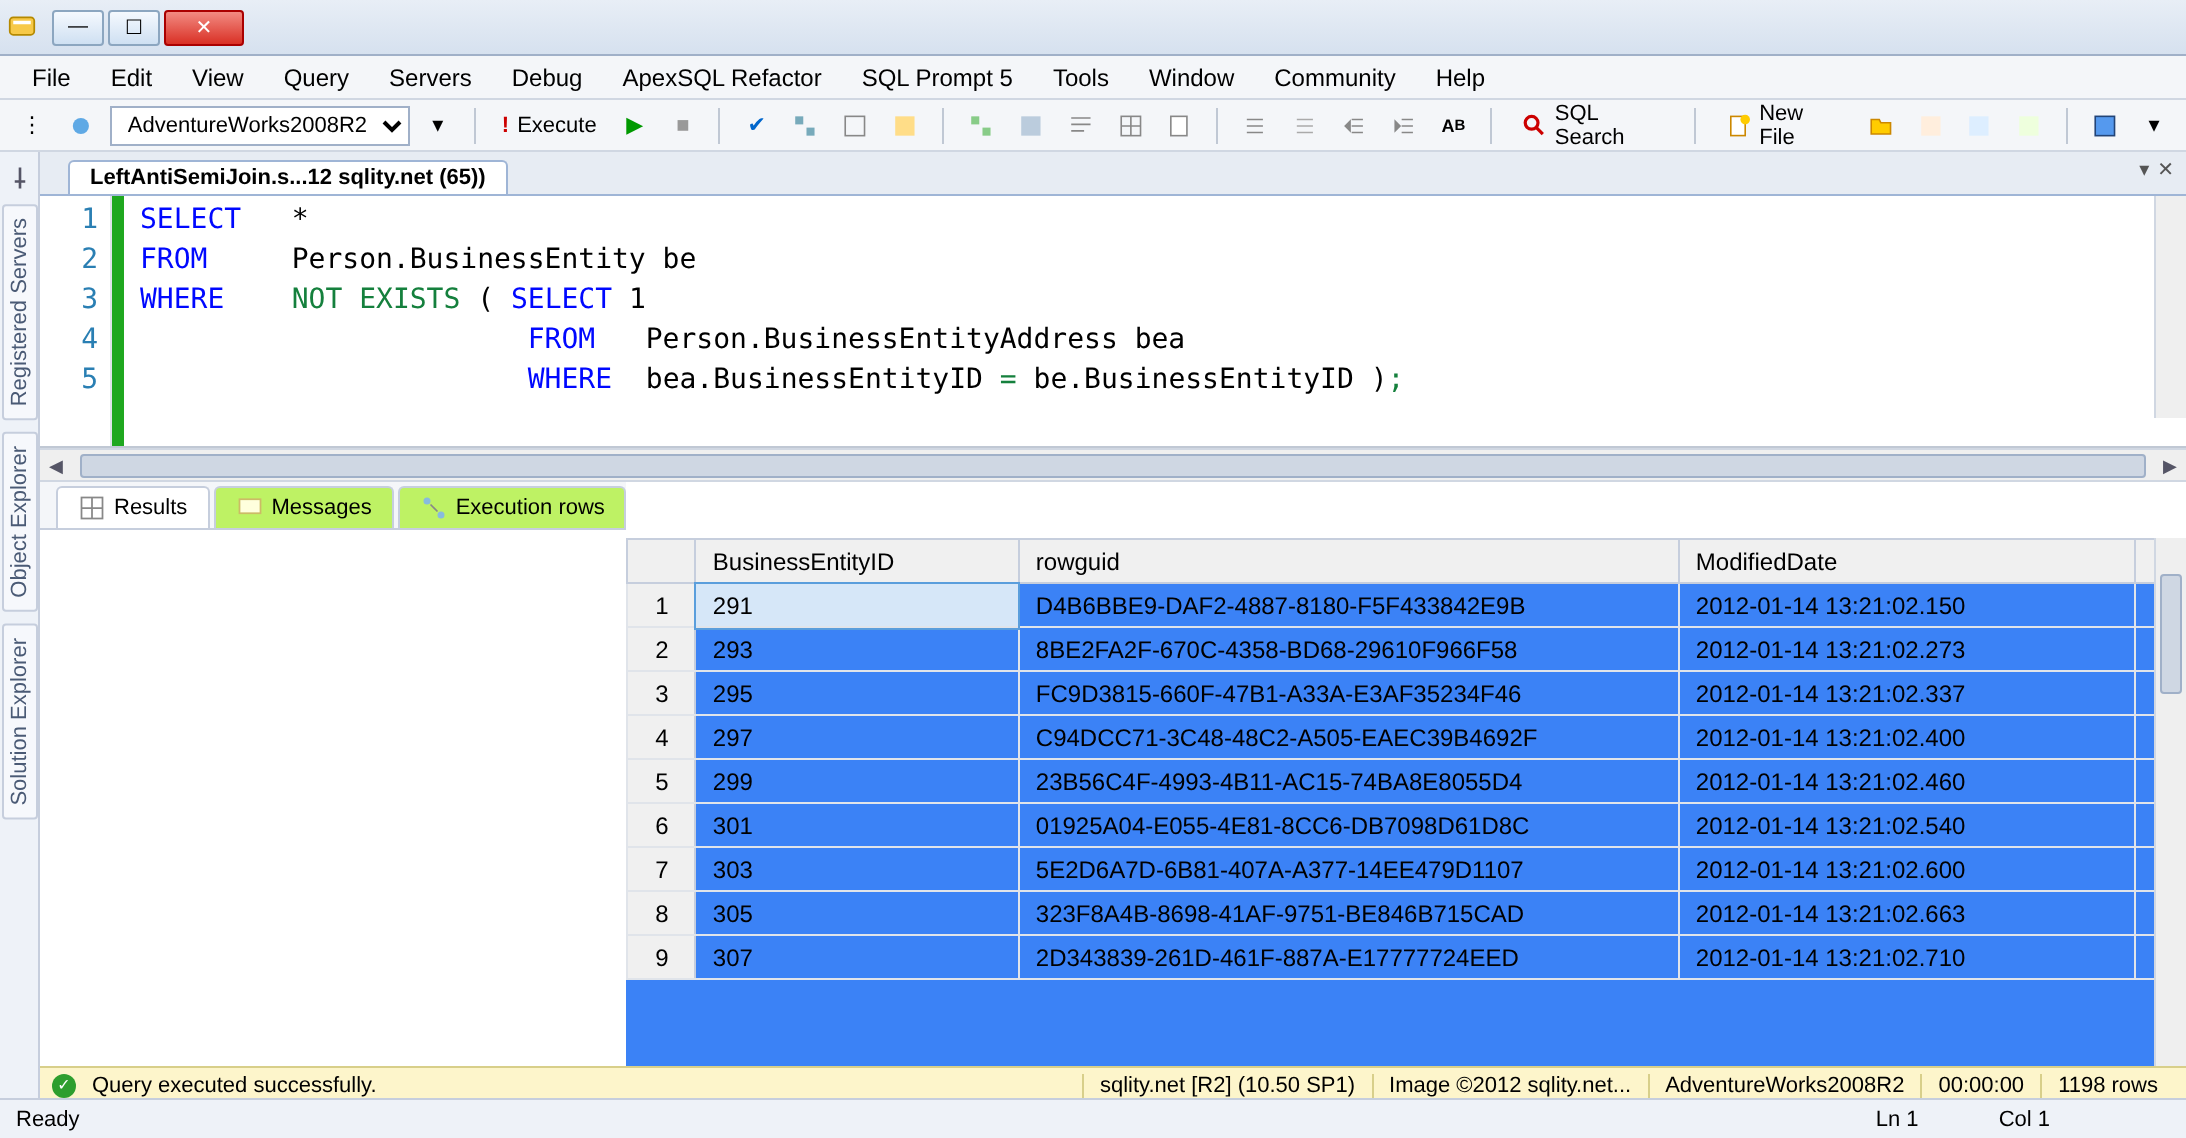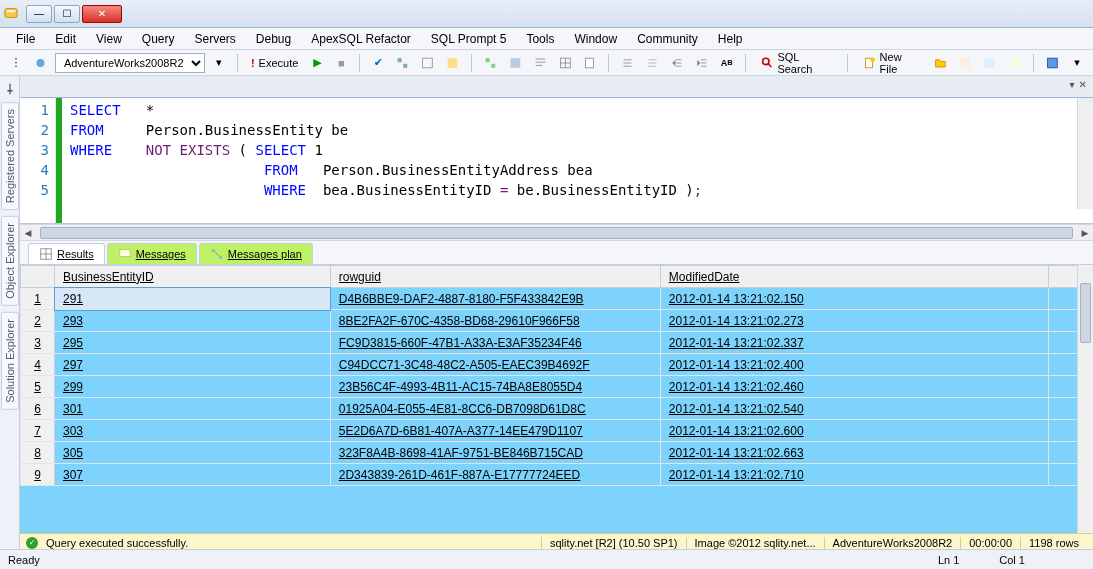--- a/index.html
+++ b/index.html
@@ -32,33 +32,33 @@
   
   .tabstrip { margin-left:20px; height:22px; display:flex; align-items:flex-end; background:#e7ecf3; border-bottom:1px solid #9fb5d6; padding-left:14px; position:relative; }
   .doctab { background:#fff; border:1px solid #9fb5d6; border-bottom:none; border-radius:3px 3px 0 0; padding:2px 10px; font-size:11px; font-weight:bold; }
   .tabstrip .right { position:absolute; right:6px; top:3px; display:flex; gap:4px; font-size:10px; color:#555; }
 
   
   .editor-wrap { margin-left:20px; display:flex; height:126px; border-bottom:1px solid #c0c8d4; position:relative; background:#fff; }
   .editor-wrap .gbar { width:6px; background:#1fa81f; }
   .editor-wrap .lnums { width:36px; text-align:right; padding:2px 6px 2px 0; color:#2a7fb3; font-family:Consolas,monospace; font-size:14px; line-height:20px; background:#fff; border-right:1px solid #e0e4ea; }
   .editor-wrap pre { flex:1; padding:2px 8px; font-family:Consolas,monospace; font-size:14px; line-height:20px; white-space:pre; overflow:hidden; }
-  .kw { color:#0008ff; } .gray { color:#701a75; }
+  .kw { color:#0008ff; } .gray { color:#15803d; }
   .editor-scroll-v { position:absolute; right:0; top:0; bottom:14px; width:16px; background:#efefef; border-left:1px solid #d0d7e2; }
   .editor-scroll-h { height:16px; background:#efefef; border-top:1px solid #d0d7e2; margin-left:20px; position:relative; }
   .editor-scroll-h .thumb { position:absolute; left:20px; right:20px; top:2px; height:12px; background:#cfd7e3; border:1px solid #a0b0c8; border-radius:2px; }
   .editor-scroll-h .arrow { position:absolute; top:0; width:16px; height:16px; display:flex; align-items:center; justify-content:center; font-size:9px; color:#556; }
   .editor-scroll-h .arrow.l { left:0; } .editor-scroll-h .arrow.r { right:0; }
 
   
-  .results-area { margin-left:20px; display:flex; flex-direction:column; height:calc(569px - 28px - 22px - 26px - 22px - 126px - 16px - 18px - 18px); border-top:1px solid #d0d7e2;text-decoration:underline; }
+  .results-area { margin-left:20px; display:flex; flex-direction:row; height:calc(569px - 28px - 22px - 26px - 22px - 126px - 16px - 18px - 18px); border-top:1px solid #d0d7e2; }
   .res-tabs { height:24px; display:flex; align-items:flex-end; gap:2px; padding-left:8px; background:#f4f6f9; border-bottom:1px solid #c6cedd; }
   .res-tab { padding:3px 10px; font-size:11px; border:1px solid #c6cedd; border-bottom:none; background:#bef264; border-radius:3px 3px 0 0; display:flex; align-items:center; gap:4px; }
   .res-tab.active { background:#fff; font-weight:normal; }
-  .res-grid-wrap { flex:1; position:relative; overflow:hidden; background:#7dd3fc; }
+  .res-grid-wrap { flex:1; position:relative; overflow:hidden; background:#3b82f6;margin-top:28px; }
   table.res { border-collapse:collapse; width:100%; font-size:12px; }
   table.res th { background:#f0f0f0; border:1px solid #c6cedd; padding:3px 8px; text-align:left; font-weight:normal; height:22px; }
   table.res td { border:1px solid #e0e4ea; padding:3px 8px; height:22px; }
   table.res .rownum { width:34px; text-align:center; background:#f0f0f0; border-right:1px solid #c6cedd; }
   table.res td.sel { background:#d6e7f8; outline:1px solid #5a9edc; }
   .res-vscroll { position:absolute; right:0; top:0; bottom:0; width:16px; background:#efefef; border-left:1px solid #d0d7e2; }
   .res-vscroll .thumb { position:absolute; left:2px; right:2px; top:18px; height:60px; background:#cfd7e3; border:1px solid #a0b0c8; border-radius:2px; }
 
   
   .query-status { height:18px; background:#fdf5cb; border-top:1px solid #d8cf8a; display:flex; align-items:center; font-size:11px; padding:0 6px; gap:8px; margin-left:20px; }
@@ -238,20 +238,21 @@
 <div class="leftstrip">
   <span class="pin"><svg class="i" viewBox="0 0 16 16">
         <path d="M8 2v8M5 10h6M8 10v4" stroke="#556" stroke-width="1.5"></path>
       </svg></span>
   <div class="vtab">Registered Servers</div>
   <div class="vtab">Object Explorer</div>
   <div class="vtab">Solution Explorer</div>
 </div>
 
 <div class="tabstrip">
+  <div class="doctab"><span>LeftAntiSemiJoin.s...12 sqlity.net (65))</span></div>
   <div class="right">
     <span>▾</span>
     <span>✕</span>
   </div>
 </div>
 
 <div class="editor-wrap">
   <div class="lnums">
     <div>1</div>
     <div>2</div>
@@ -287,21 +288,21 @@
           <rect x="2" y="3" width="12" height="8" fill="#ffd" stroke="#cb6"></rect>
         </svg>
         <span>Messages</span>
       </div>
     <div class="res-tab">
         <svg class="i" viewBox="0 0 16 16">
           <circle cx="4" cy="4" r="2" fill="#8bd"></circle>
           <circle cx="12" cy="12" r="2" fill="#8bd"></circle>
           <path d="M6 6l4 4" stroke="#888"></path>
         </svg>
-        <span>Messages plan</span>
+        <span>Execution rows</span>
       </div>
   </div>
   <div class="res-grid-wrap">
     <table class="res">
       <thead>
           <tr>
         <th class="rownum"></th>
         <th>BusinessEntityID</th>
         <th style="width:330px">rowguid</th>
         <th>ModifiedDate</th>

